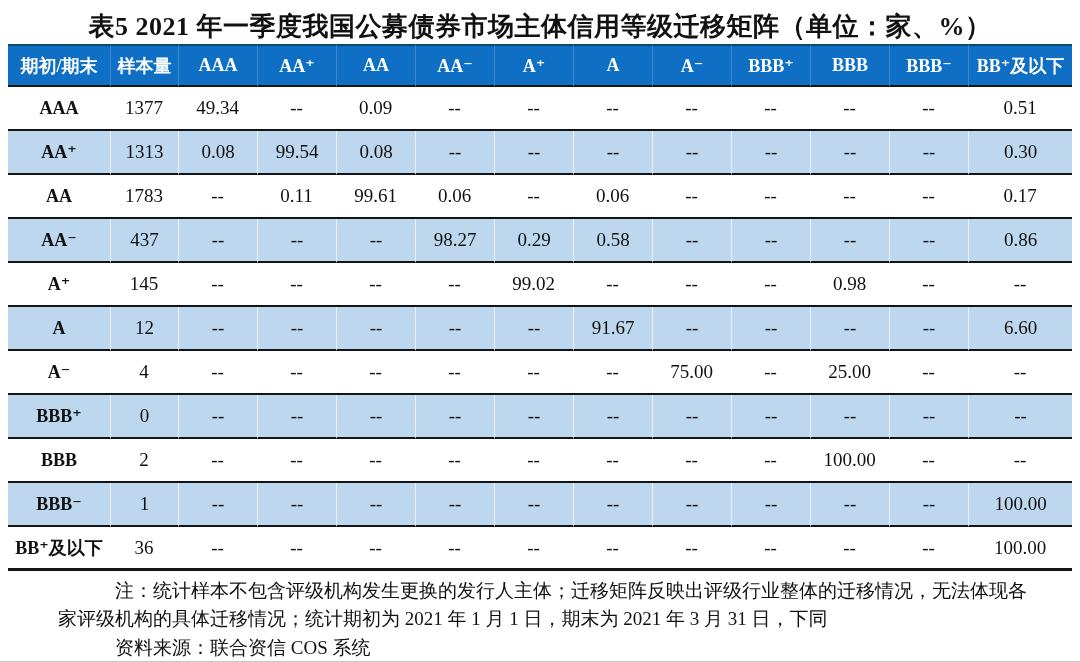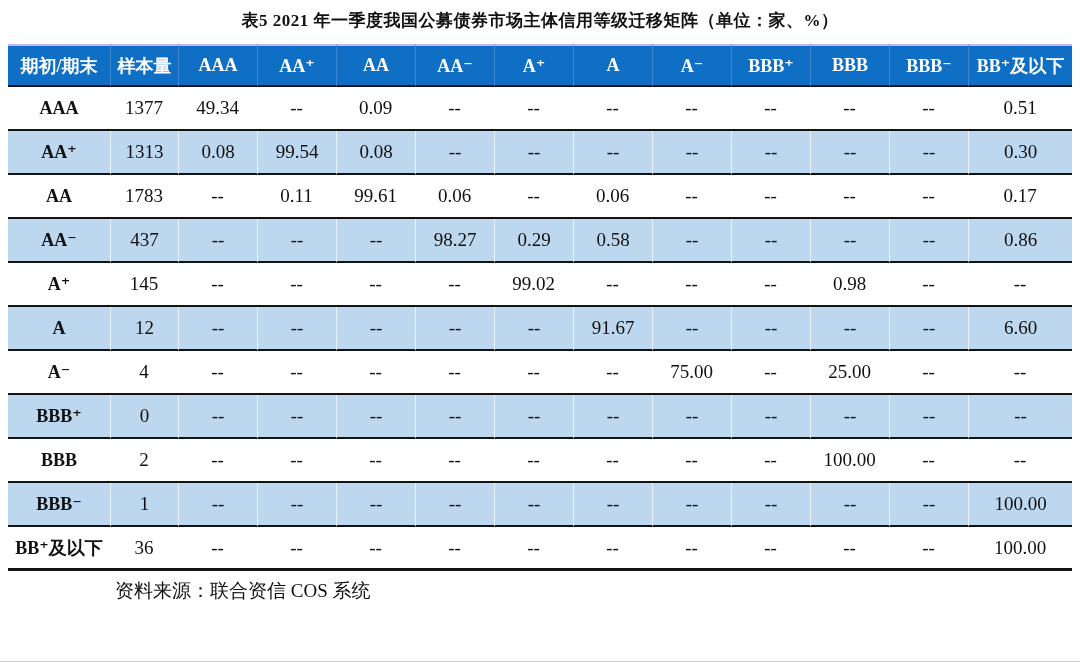--- a/index.html
+++ b/index.html
@@ -7,40 +7,40 @@
     width: 1080px; height: 662px;
     background: #ffffff;
     font-family: "Liberation Serif", "DejaVu Serif", serif;
     color: #111111;
     overflow: hidden;
     position: relative;
   }
   .page-title {
     text-align: center;
     font-weight: bold;
-    font-size: 17px;
+    font-size: 26px;
     padding-top: 9px;
     letter-spacing: 0.5px;
     height: 44px;
   }
   table.migration {
     border-collapse: separate;
     border-spacing: 0;
     table-layout: fixed;
     width: 1064px;
     margin: 0 auto;
   }
   table.migration thead th {
     background: #0F6FC5;
     color: #ffffff;
     font-weight: bold;
     font-size: 18px;
     text-align: center;
     height: 43px;
-    border-top: 2px solid #c4b5fd;
+    border-top: 2px solid #0c4a6e;
     border-bottom: 2px solid #141414;
     overflow: hidden;
     white-space: nowrap;
   }
   table.migration thead th + th { border-left: 1px solid #3E86D0; }
   table.migration tbody td {
     font-size: 19px;
     text-align: center;
     height: 44px;
     border-bottom: 2px solid #141414;
@@ -266,16 +266,17 @@
         <td>--</td>
         <td>--</td>
         <td>--</td>
         <td>--</td>
         <td>100.00</td>
       </tr>
     </tbody>
 </table>
 
 <div class="notes">
+  <div class="note-para">注：统计样本不包含评级机构发生更换的发行人主体；迁移矩阵反映出评级行业整体的迁移情况，无法体现各家评级机构的具体迁移情况；统计期初为 2021 年 1 月 1 日，期末为 2021 年 3 月 31 日，下同</div>
   <div class="source-para">资料来源：联合资信 COS 系统</div>
 </div>
 
 <div class="bottom-rule"></div>
 
 </body></html>

